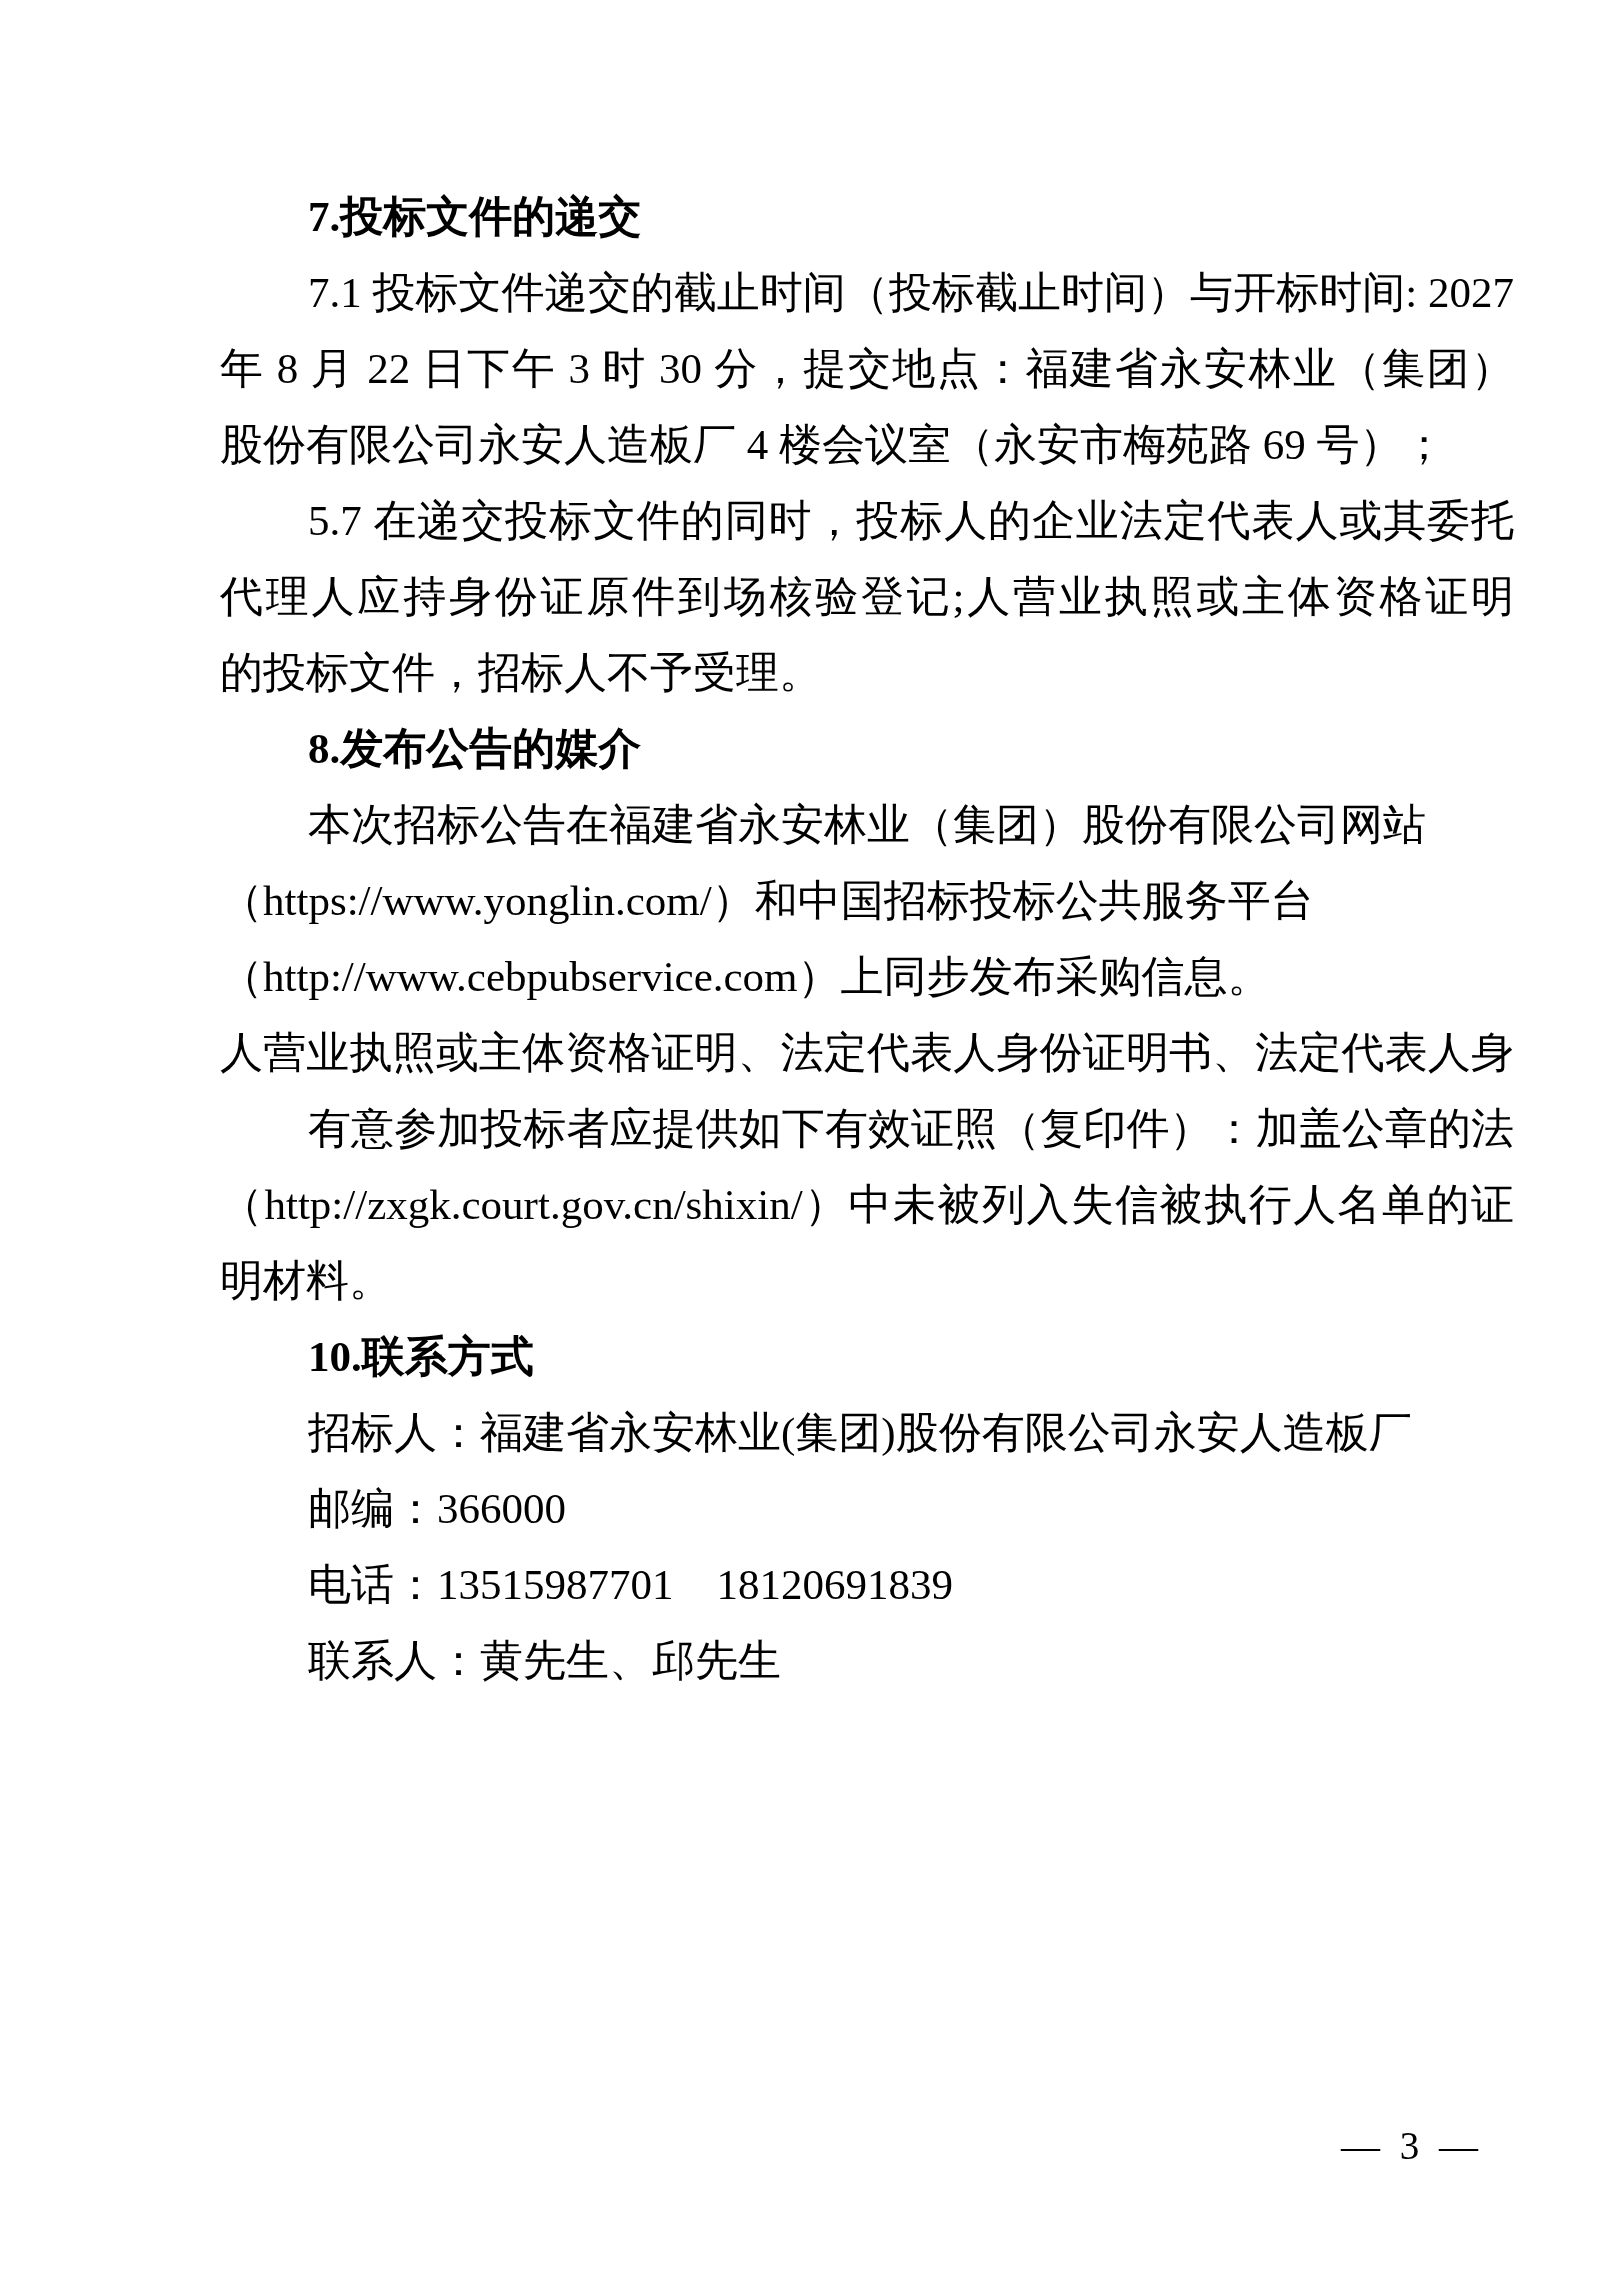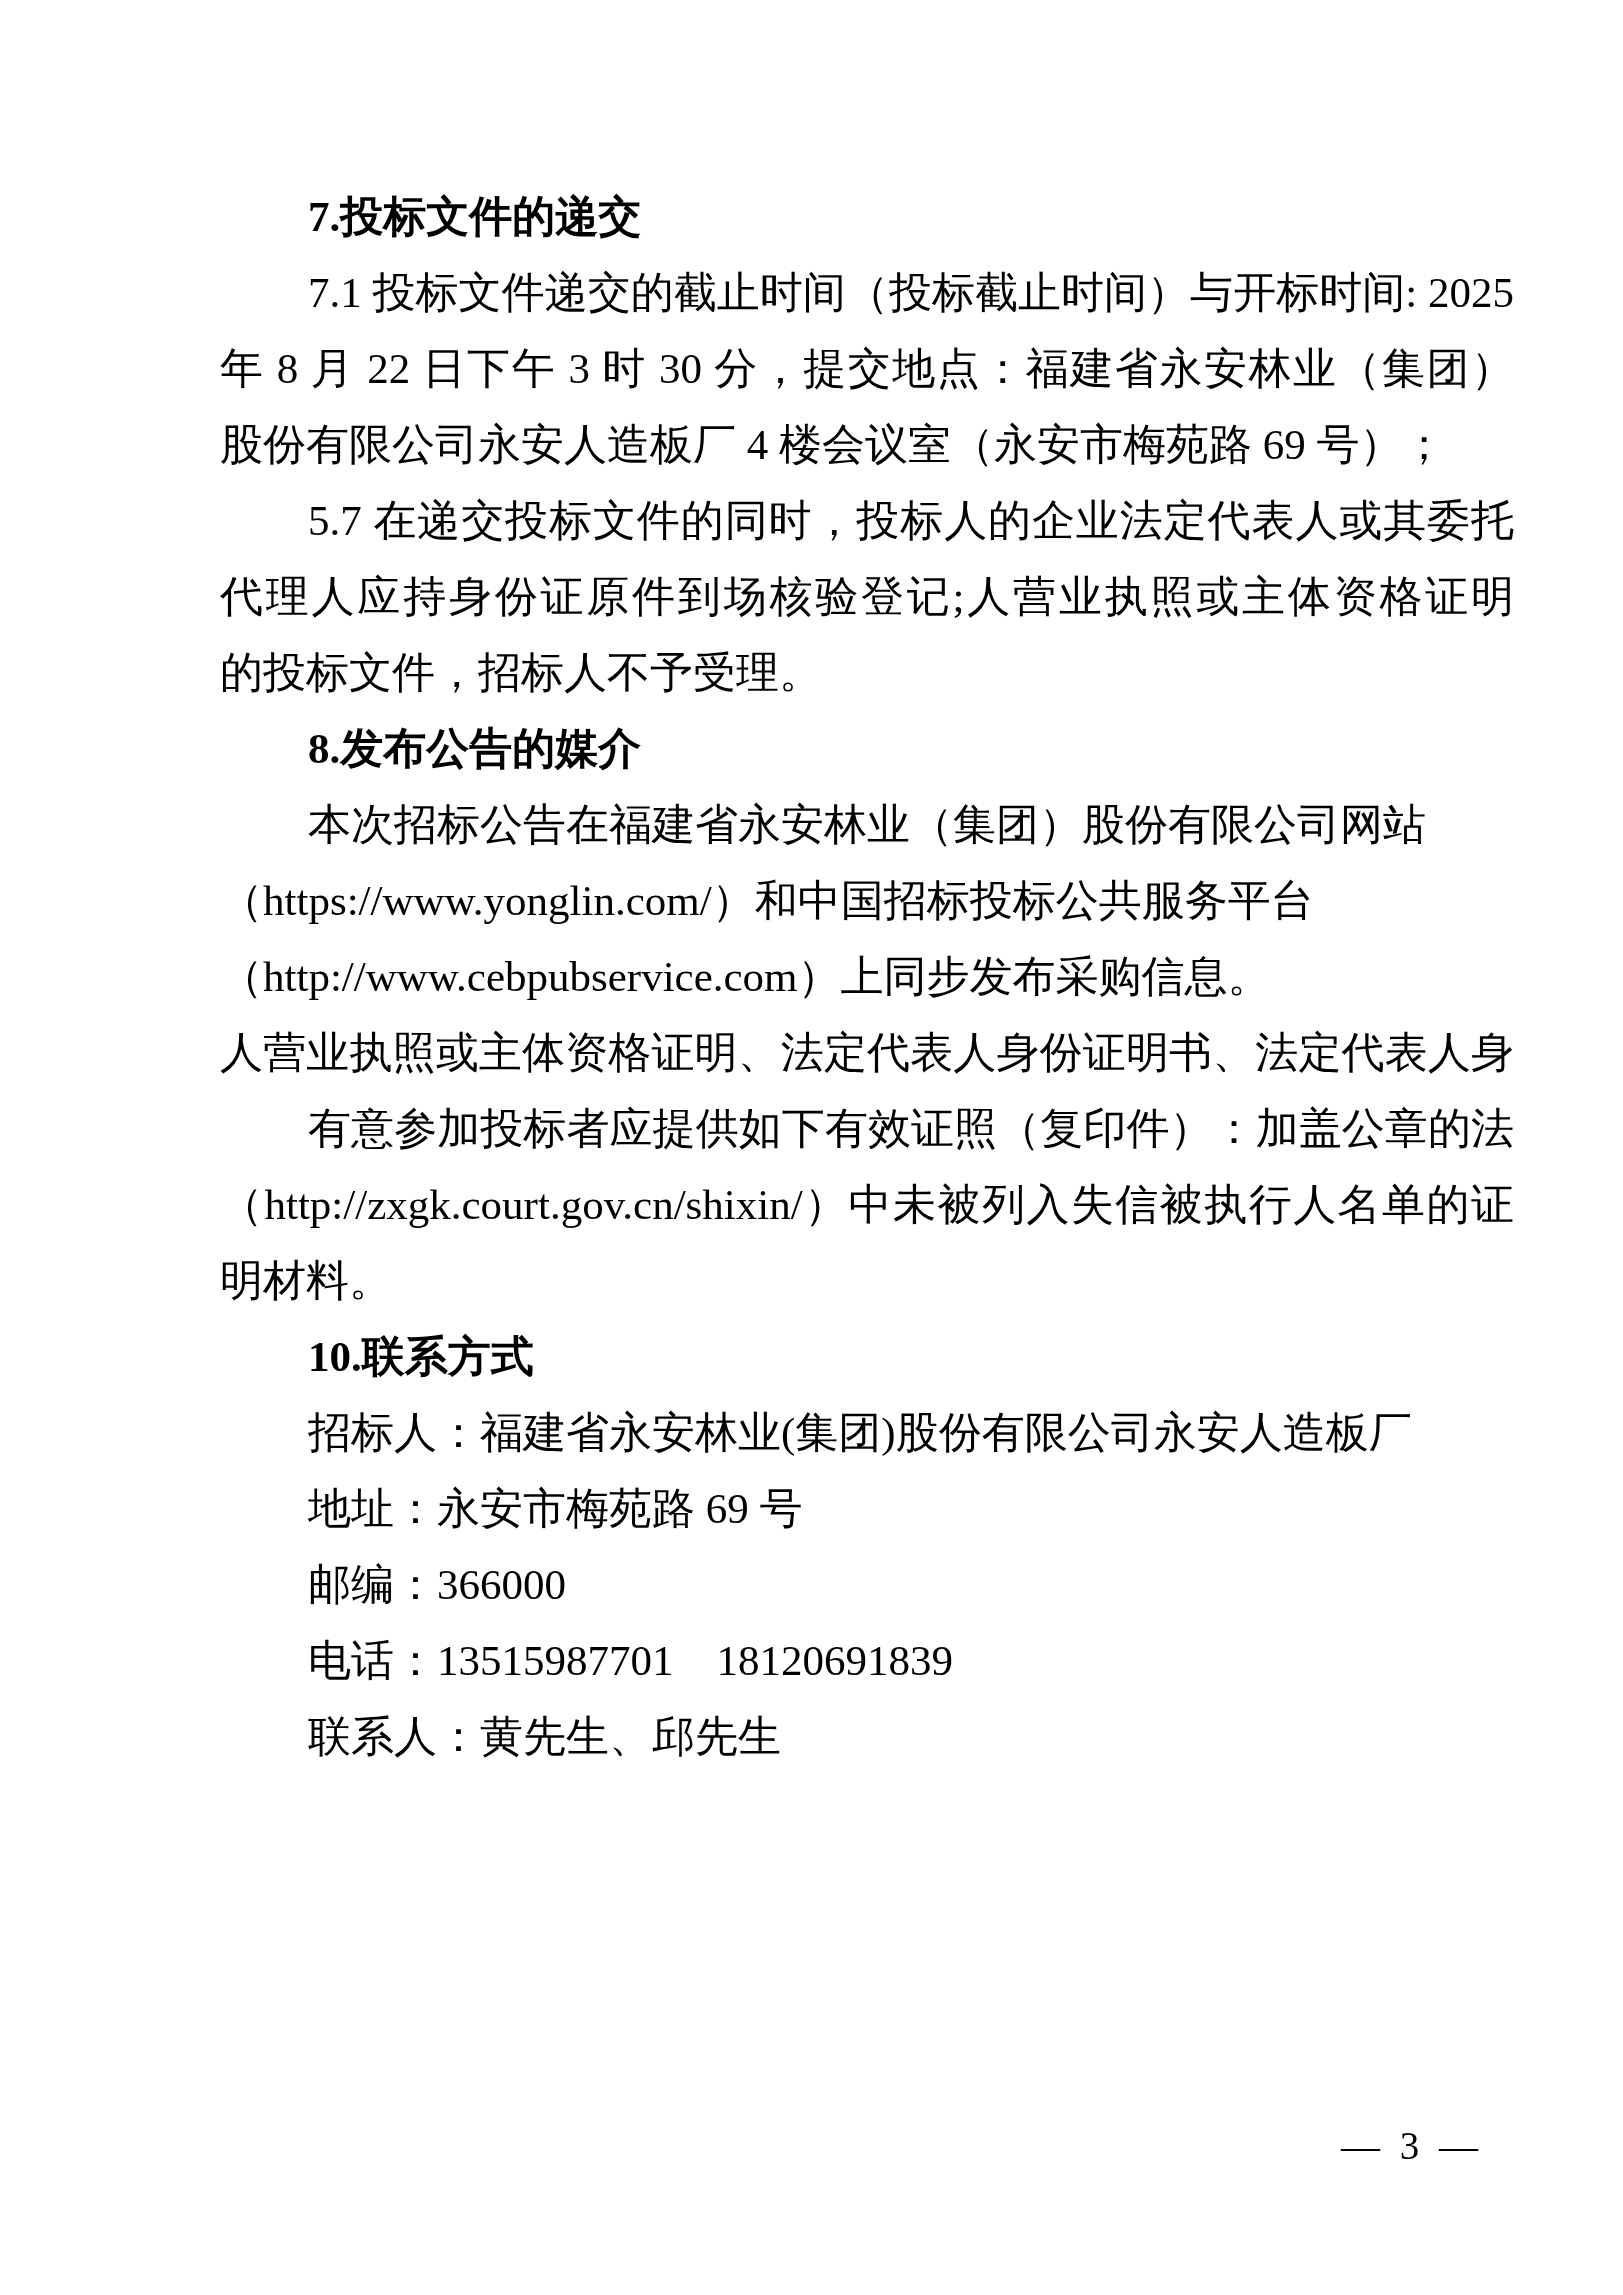--- a/index.html
+++ b/index.html
@@ -48,36 +48,35 @@
     line-height: 51px;
     letter-spacing: 5px;
   }
 </style>
 </head>
 <body>
 
 <div class="page">
   <div class="content" id="doc-content">
       <div class="line bold indent">7.投标文件的递交</div>
-      <div class="line indent justify">7.1 投标文件递交的截止时间（投标截止时间）与开标时间: 2025</div>
+      <div class="line indent justify">7.1 投标文件递交的截止时间（投标截止时间）与开标时间: 2027</div>
       <div class="line justify">年 8 月 22 日下午 3 时 30 分，提交地点：福建省永安林业（集团）</div>
       <div class="line">股份有限公司永安人造板厂 4 楼会议室（永安市梅苑路 69 号）；</div>
       <div class="line indent justify">5.7 在递交投标文件的同时，投标人的企业法定代表人或其委托</div>
       <div class="line justify">代理人应持身份证原件到场核验登记;人营业执照或主体资格证明</div>
       <div class="line">的投标文件，招标人不予受理。</div>
       <div class="line bold indent">8.发布公告的媒介</div>
       <div class="line indent">本次招标公告在福建省永安林业（集团）股份有限公司网站</div>
       <div class="line">（https://www.yonglin.com/）和中国招标投标公共服务平台</div>
       <div class="line">（http://www.cebpubservice.com）上同步发布采购信息。</div>
       <div class="line justify">人营业执照或主体资格证明、法定代表人身份证明书、法定代表人身</div>
       <div class="line indent justify">有意参加投标者应提供如下有效证照（复印件）：加盖公章的法</div>
       <div class="line justify">（http://zxgk.court.gov.cn/shixin/）中未被列入失信被执行人名单的证</div>
       <div class="line">明材料。</div>
       <div class="line bold indent">10.联系方式</div>
       <div class="line indent">招标人：福建省永安林业(集团)股份有限公司永安人造板厂</div>
-      <div class="line indent">地址：永安市梅苑路 69 号</div>
       <div class="line indent">邮编：366000</div>
       <div class="line indent">电话：13515987701    18120691839</div>
       <div class="line indent">联系人：黄先生、邱先生</div>
     </div>
   <div class="footer">— 3 —</div>
 </div>
 
 
 </body></html>

